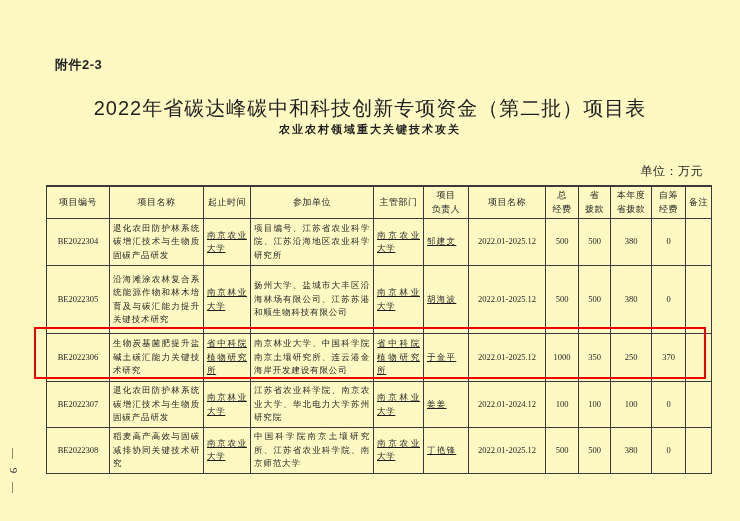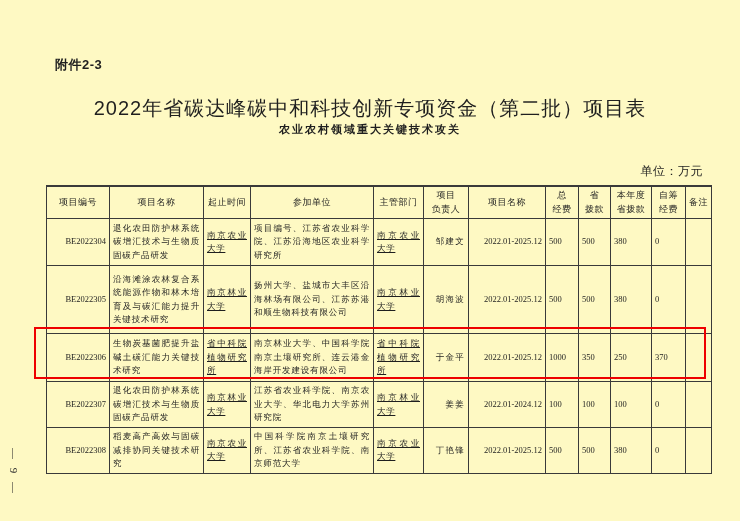--- a/index.html
+++ b/index.html
@@ -72,25 +72,25 @@
     overflow: hidden;
   }
   table.project-table thead th {
     text-align: center;
     font-weight: normal;
     font-size: 9px;
     white-space: pre-line;
     border-top: 2px solid #3a3a3a;
     letter-spacing: 0.5px;
   }
-  td.c-center { text-align: right; }
+  td.c-center { text-align: center; }
   td.c-left   { text-align: left; text-align: justify; letter-spacing: 0.08em; text-decoration: underline; }
   td.c-name   { text-align: justify; letter-spacing: 0.1em; }
-  td.c-leader { text-align: right; letter-spacing: 0.15em; }
-  td.c-num    { text-align: left; letter-spacing: 0; }
+  td.c-leader { text-align: left; letter-spacing: 0.15em; text-decoration: underline; }
+  td.c-num    { text-align: center; letter-spacing: 0; }
   .highlight-box {
     position: absolute;
     left: 34px;
     top: 327px;
     width: 672px;
     height: 52px;
     border: 2px solid #ee0000;
     pointer-events: none;
   }
   .page-number {

